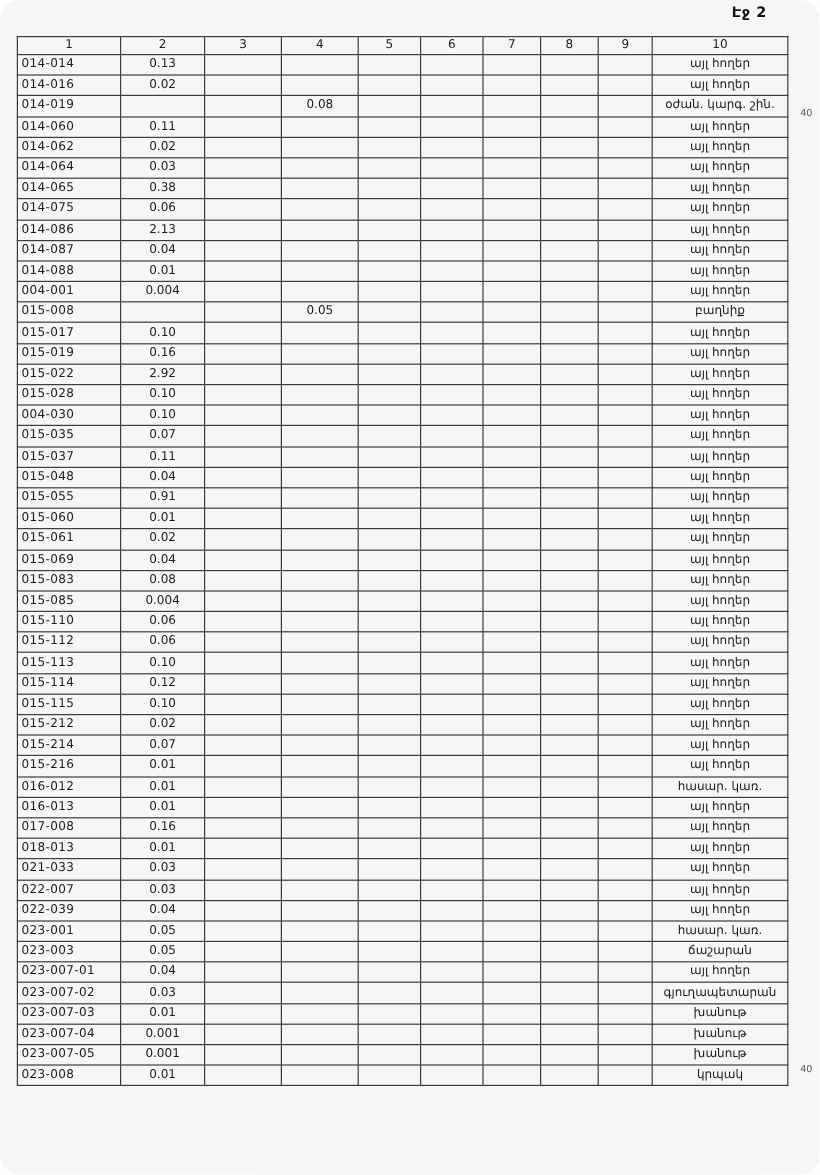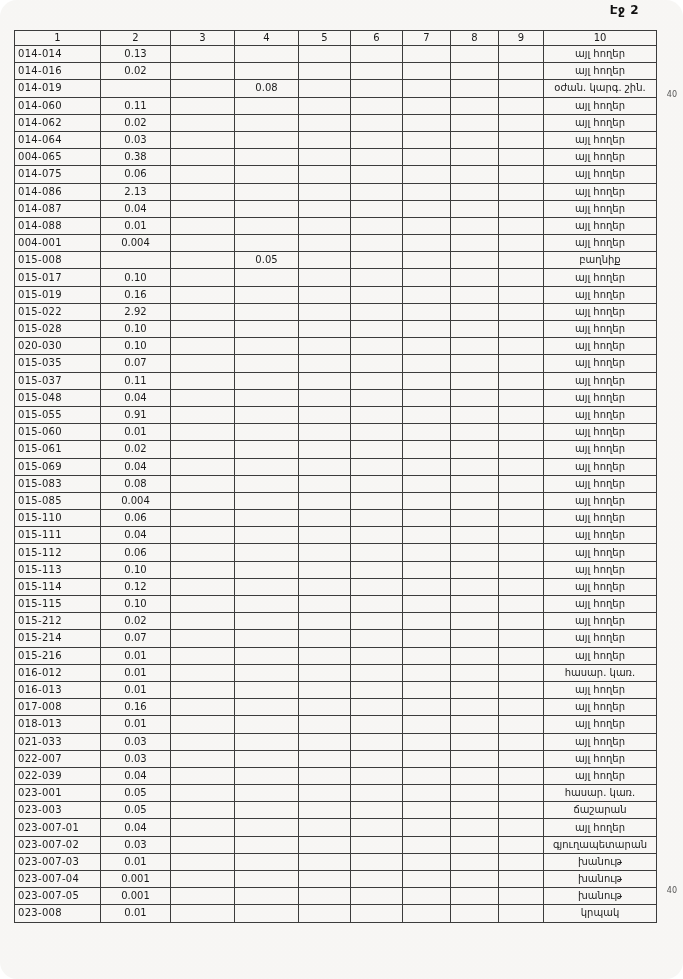--- a/index.html
+++ b/index.html
@@ -163,21 +163,21 @@
           <td class="c-num"></td>
           <td class="c-num"></td>
           <td class="c-num"></td>
           <td class="c-num"></td>
           <td class="c-num"></td>
           <td class="c-num"></td>
           <td class="c-num"></td>
           <td class="c-text">այլ հողեր</td>
         </tr>
         <tr>
-          <td class="c-code">004-065</td>
+          <td class="c-code">014-065</td>
           <td class="c-num">0.38</td>
           <td class="c-num"></td>
           <td class="c-num"></td>
           <td class="c-num"></td>
           <td class="c-num"></td>
           <td class="c-num"></td>
           <td class="c-num"></td>
           <td class="c-num"></td>
           <td class="c-text">այլ հողեր</td>
         </tr>
@@ -295,21 +295,21 @@
           <td class="c-num"></td>
           <td class="c-num"></td>
           <td class="c-num"></td>
           <td class="c-num"></td>
           <td class="c-num"></td>
           <td class="c-num"></td>
           <td class="c-num"></td>
           <td class="c-text">այլ հողեր</td>
         </tr>
         <tr>
-          <td class="c-code">020-030</td>
+          <td class="c-code">004-030</td>
           <td class="c-num">0.10</td>
           <td class="c-num"></td>
           <td class="c-num"></td>
           <td class="c-num"></td>
           <td class="c-num"></td>
           <td class="c-num"></td>
           <td class="c-num"></td>
           <td class="c-num"></td>
           <td class="c-text">այլ հողեր</td>
         </tr>
@@ -417,32 +417,20 @@
           <td class="c-num"></td>
           <td class="c-num"></td>
           <td class="c-num"></td>
           <td class="c-num"></td>
           <td class="c-num"></td>
           <td class="c-text">այլ հողեր</td>
         </tr>
         <tr>
           <td class="c-code">015-110</td>
           <td class="c-num">0.06</td>
-          <td class="c-num"></td>
-          <td class="c-num"></td>
-          <td class="c-num"></td>
-          <td class="c-num"></td>
-          <td class="c-num"></td>
-          <td class="c-num"></td>
-          <td class="c-num"></td>
-          <td class="c-text">այլ հողեր</td>
-        </tr>
-        <tr>
-          <td class="c-code">015-111</td>
-          <td class="c-num">0.04</td>
           <td class="c-num"></td>
           <td class="c-num"></td>
           <td class="c-num"></td>
           <td class="c-num"></td>
           <td class="c-num"></td>
           <td class="c-num"></td>
           <td class="c-num"></td>
           <td class="c-text">այլ հողեր</td>
         </tr>
         <tr>

